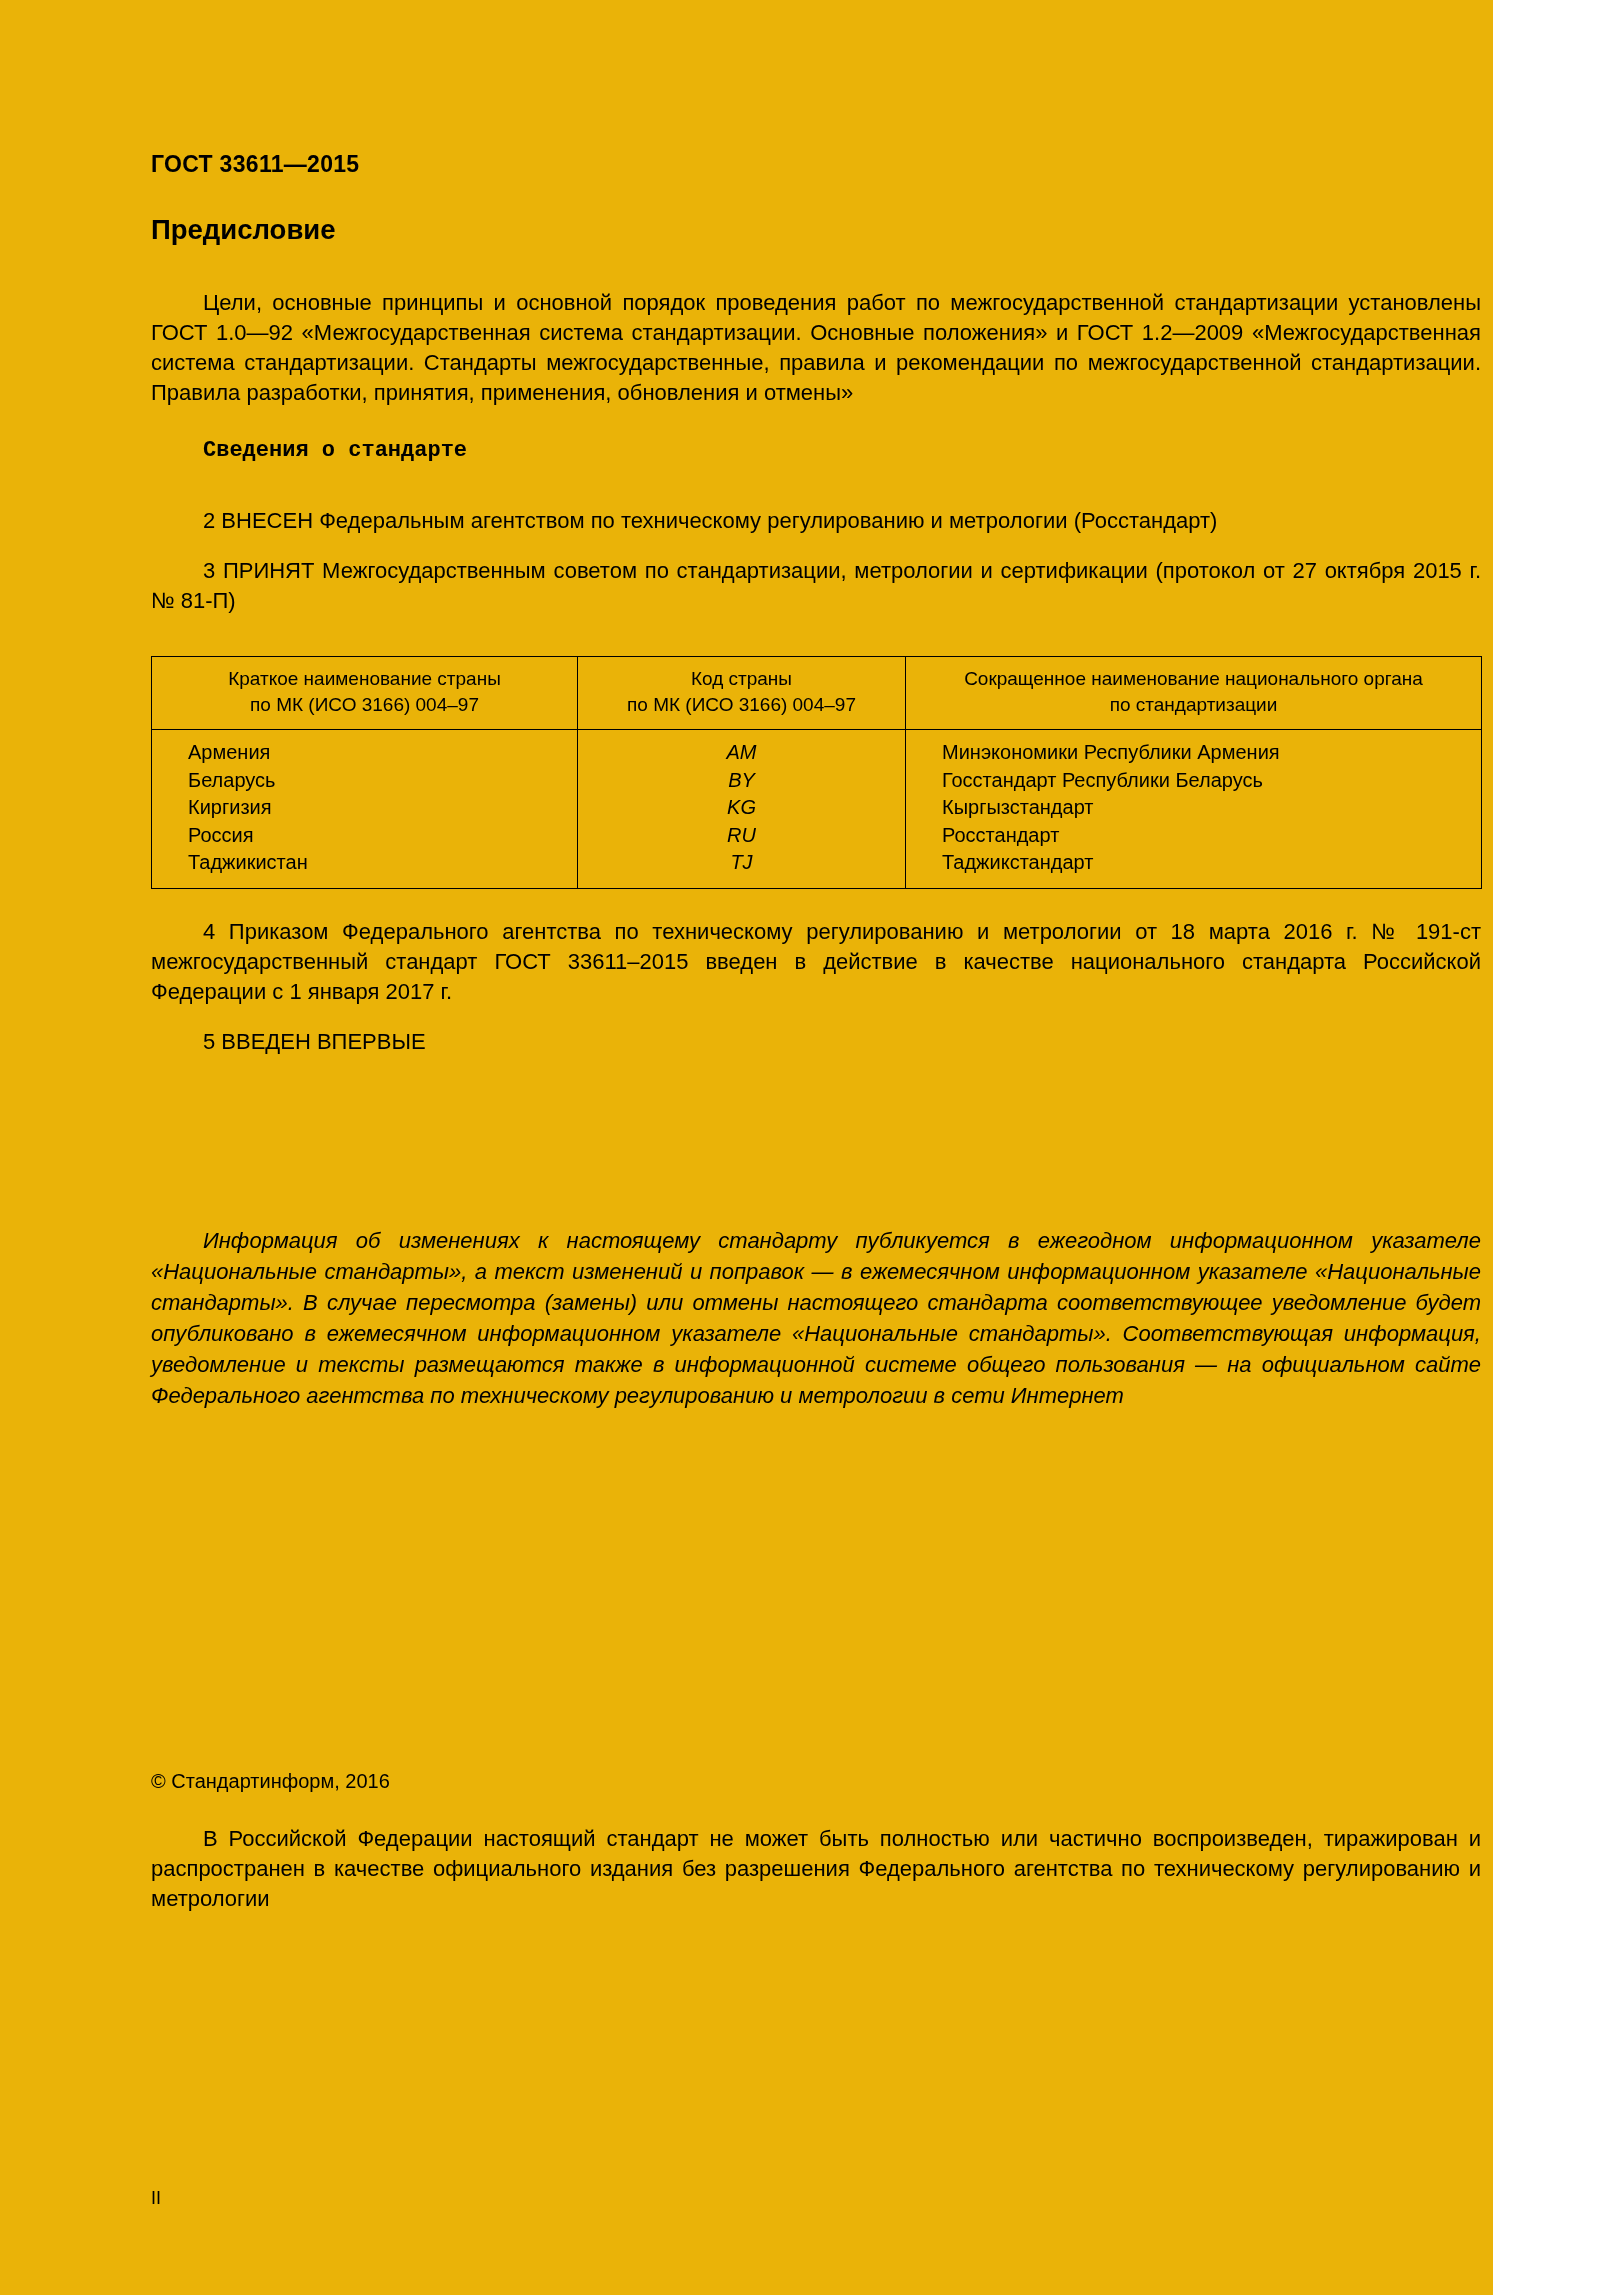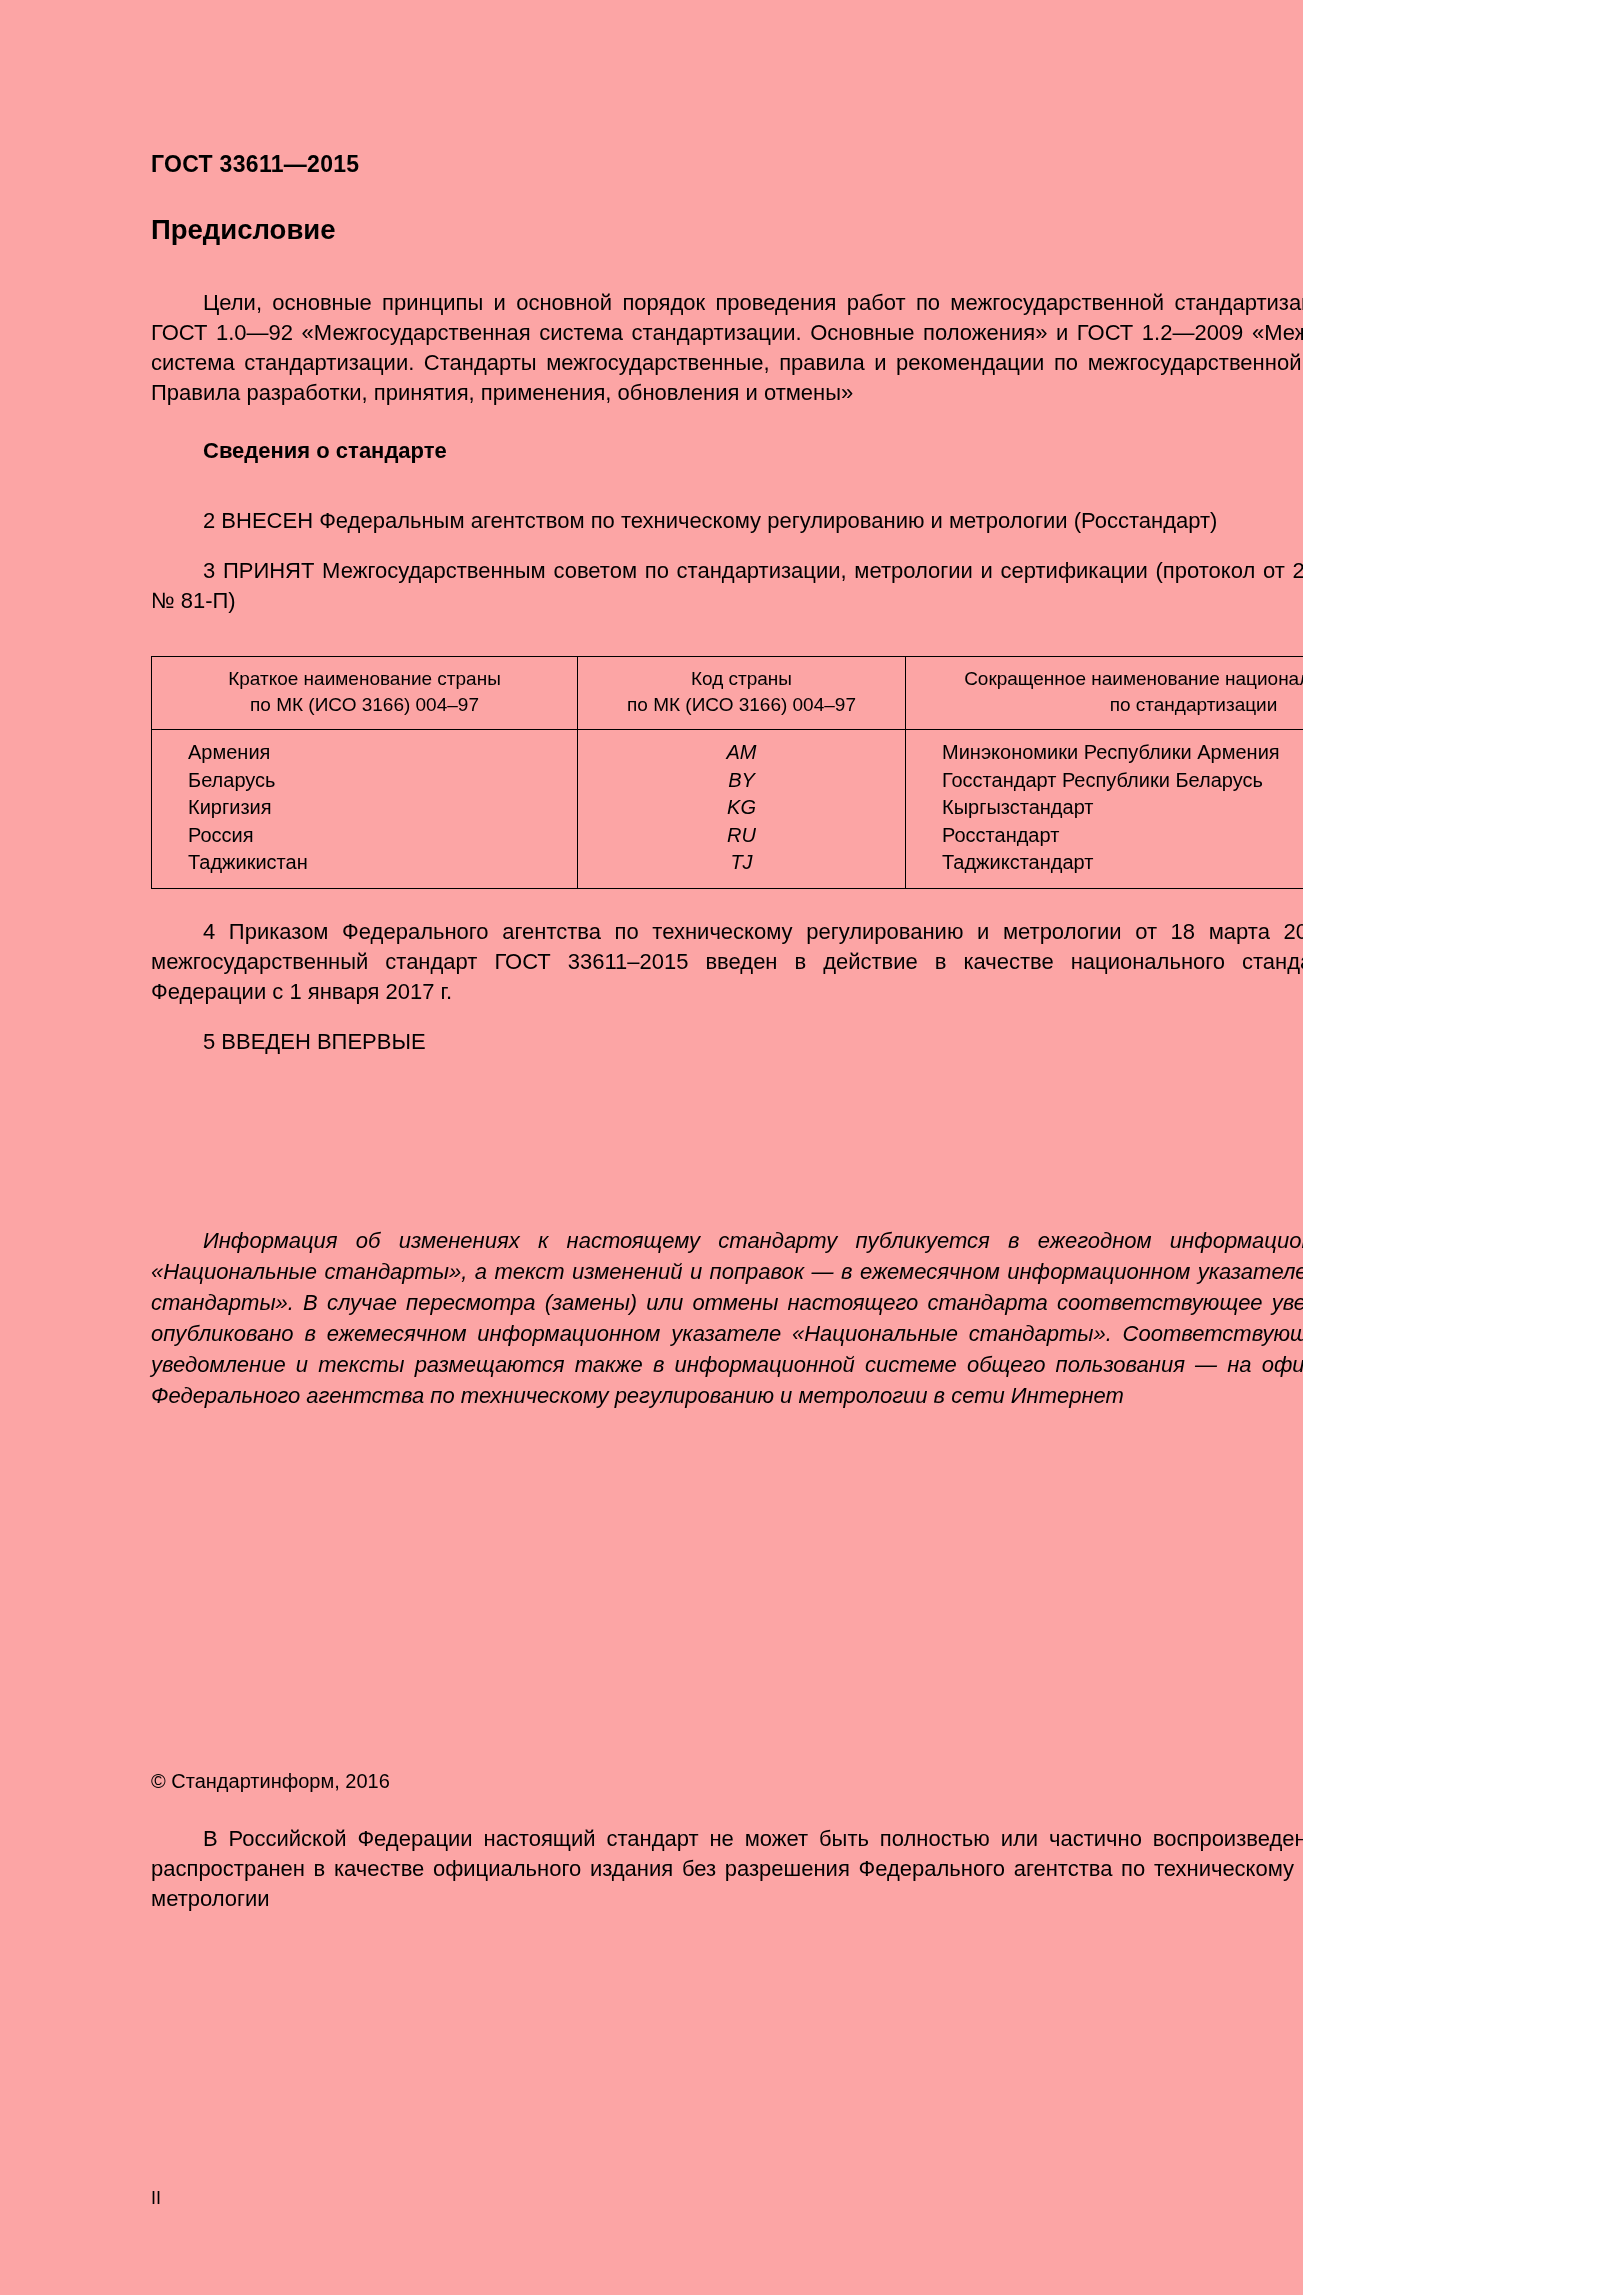--- a/index.html
+++ b/index.html
@@ -6,23 +6,23 @@
     margin: 0;
     padding: 0;
     background: #ffffff;
   }
   body {
     font-family: "Liberation Sans", sans-serif;
     color: #000000;
   }
   .page {
     position: relative;
-    width: 1303px;
+    width: 1493px;
     height: 2295px;
-    background: #fca5a5;
+    background: #eab308;
     box-sizing: border-box;
     padding: 0;
     overflow: hidden;
   }
   .doc-code {
     position: absolute;
     left: 151px;
     top: 151px;
     font-size: 23px;
     font-weight: bold;
@@ -54,20 +54,21 @@
     text-indent: 52px;
   }
   .gap-md { height: 20px; }
   .gap-lg { height: 28px; }
   .subhead {
     font-size: 22px;
     font-weight: bold;
     line-height: 30px;
     margin: 0;
     text-indent: 52px;
+    font-family: Liberation Mono, monospace;
   }
   table.votes {
     border-collapse: collapse;
     width: 1330px;
     margin: 0;
     table-layout: fixed;
     border-radius: 30px;
   }
   table.votes td, table.votes th {
     border: 1.3px solid #000000;

